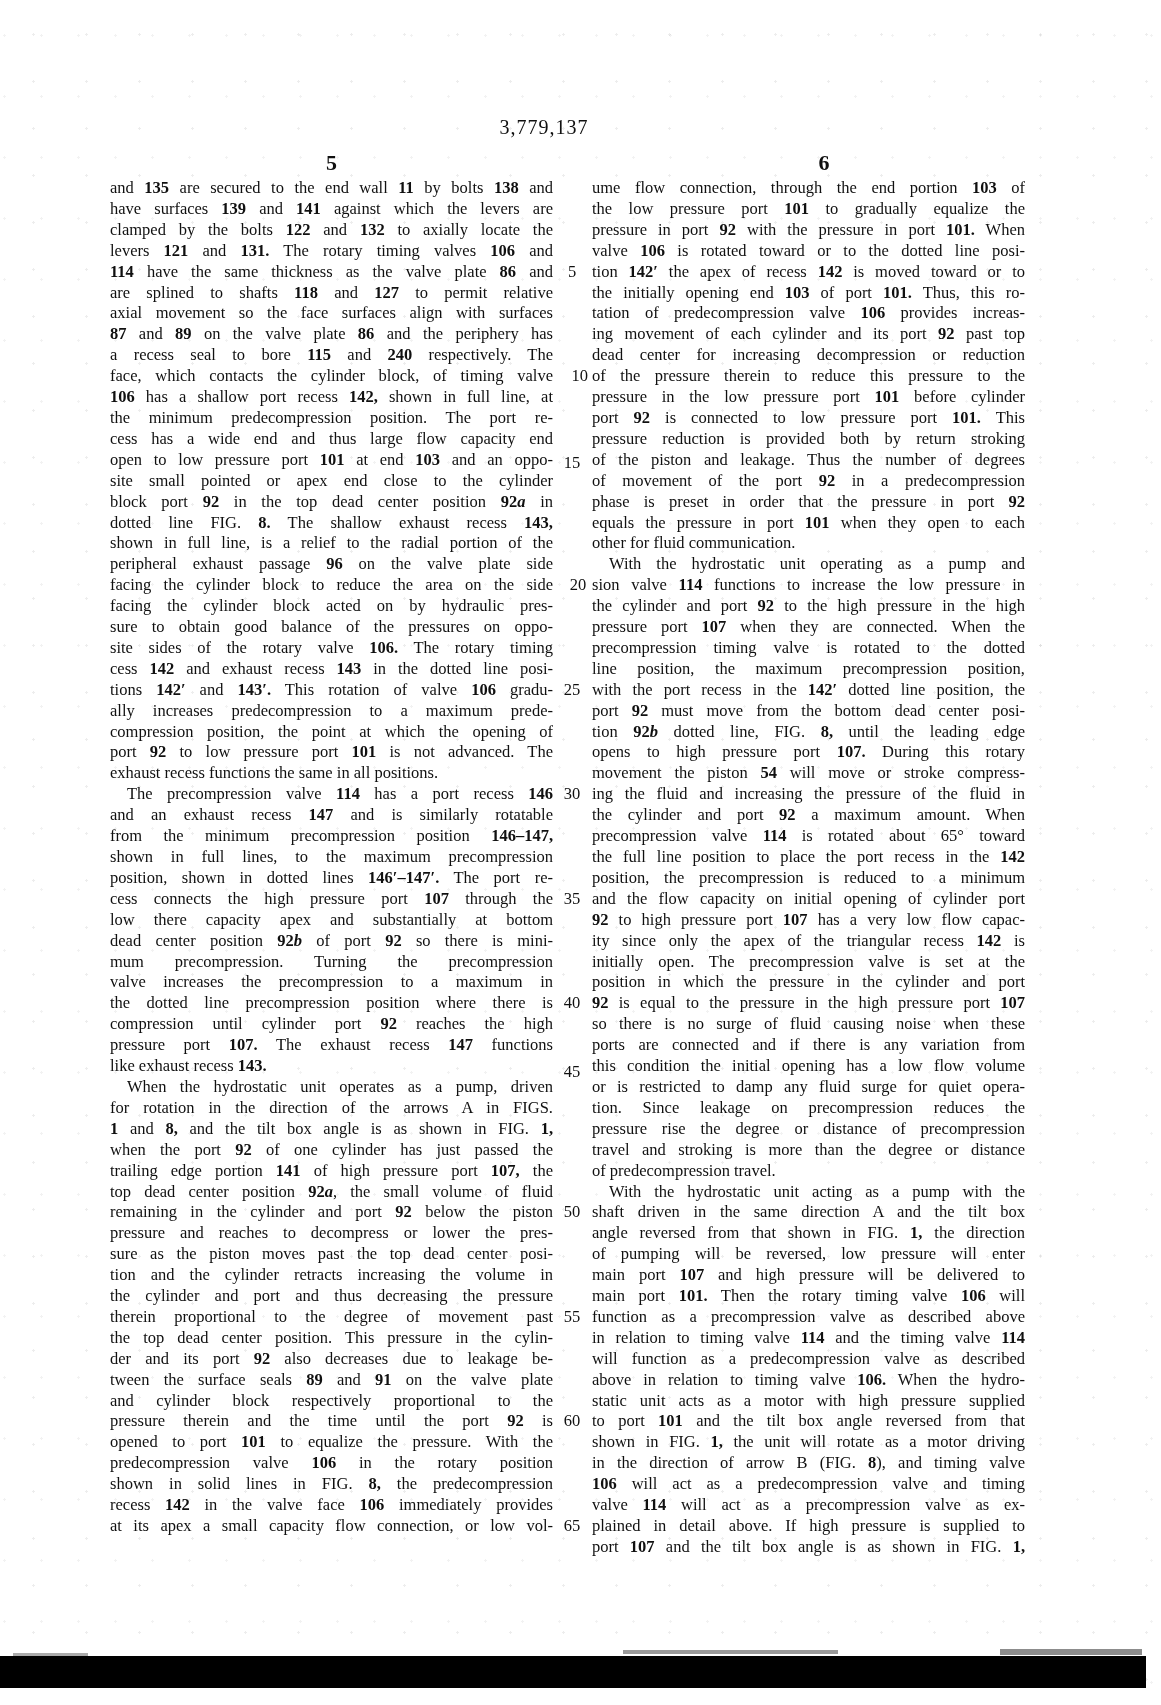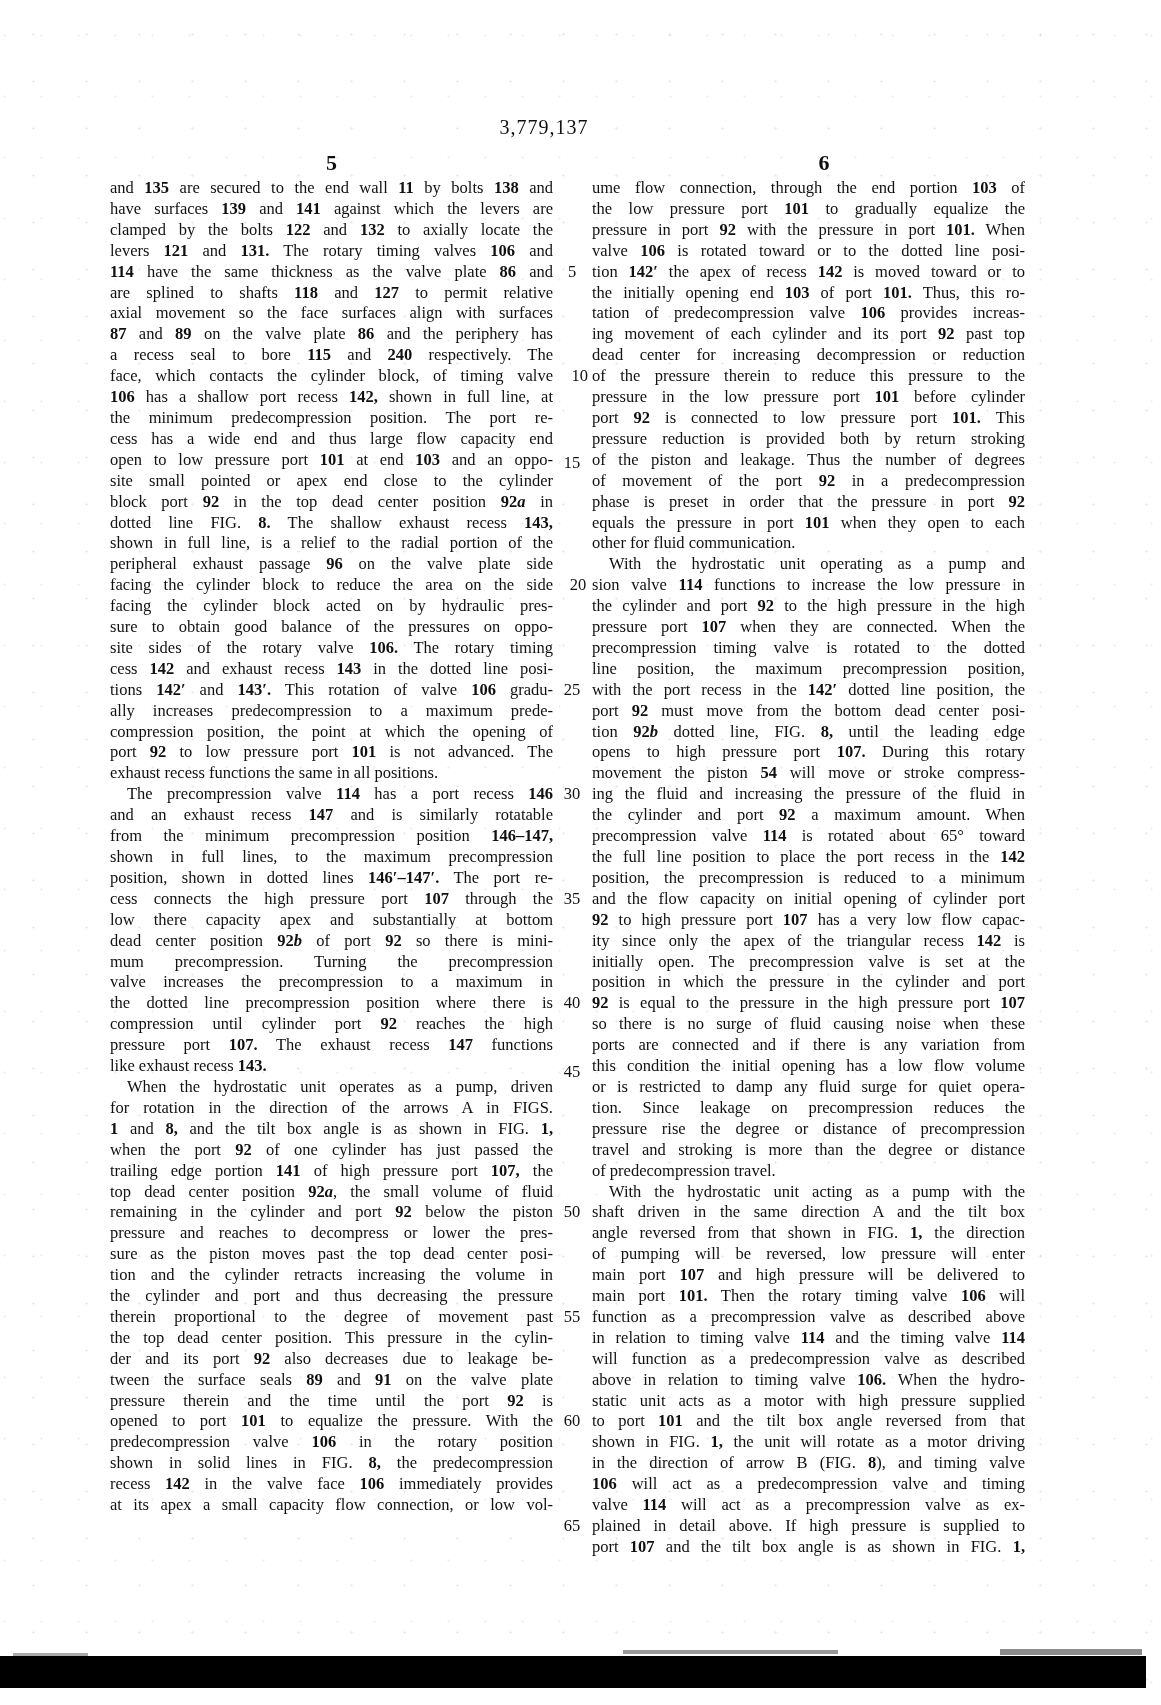--- a/index.html
+++ b/index.html
@@ -100,20 +100,21 @@
     <div class="line">top dead center position <b>92</b><b><i>a</i></b>, the small volume of fluid</div>
     <div class="line">remaining in the cylinder and port <b>92</b> below the piston</div>
     <div class="line">pressure and reaches to decompress or lower the pres-</div>
     <div class="line">sure as the piston moves past the top dead center posi-</div>
     <div class="line">tion and the cylinder retracts increasing the volume in</div>
     <div class="line">the cylinder and port and thus decreasing the pressure</div>
     <div class="line">therein proportional to the degree of movement past</div>
     <div class="line">the top dead center position. This pressure in the cylin-</div>
     <div class="line">der and its port <b>92</b> also decreases due to leakage be-</div>
     <div class="line">tween the surface seals <b>89</b> and <b>91</b> on the valve plate</div>
+    <div class="line">and cylinder block respectively proportional to the</div>
     <div class="line">pressure therein and the time until the port <b>92</b> is</div>
     <div class="line">opened to port <b>101</b> to equalize the pressure. With the</div>
     <div class="line">predecompression valve <b>106</b> in the rotary position</div>
     <div class="line">shown in solid lines in FIG. <b>8,</b> the predecompression</div>
     <div class="line">recess <b>142</b> in the valve face <b>106</b> immediately provides</div>
     <div class="line">at its apex a small capacity flow connection, or low vol-</div>
   </div>
 
 <div id="gutter">
     <div class="gutter-num" style="top: 261.6px;">5</div>

